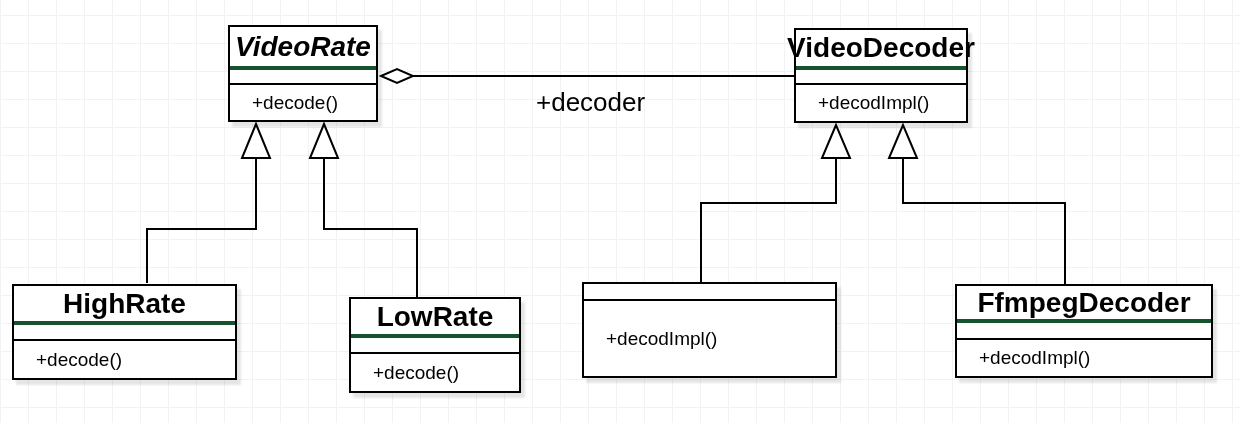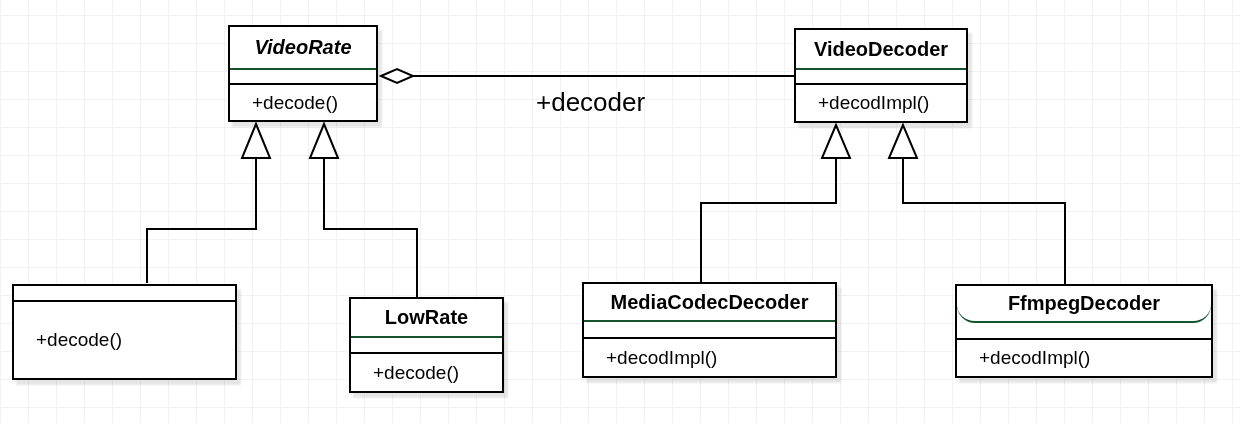--- a/index.html
+++ b/index.html
@@ -22,22 +22,22 @@
     box-sizing:border-box;
     background:#ffffff;
     border:2px solid #000;
     display:flex;
     flex-direction:column;
     box-shadow:4px 5px 2px rgba(0,0,0,0.10);
   }
   .sec{box-sizing:border-box;}
   .sec.title{
     display:flex;align-items:center;justify-content:center;
-    font-weight:bold;font-size:20px;
-    border-bottom:2px solid #14532d;
+    font-weight:bold;font-size:28px;
+    border-bottom:4px solid #14532d;
   }
   .sec.title.italic{font-style:italic;}
   .sec.attrs{border-bottom:2px solid #000;}
   .sec.methods{
     flex:1;display:flex;align-items:center;
     padding-left:22px;font-size:19px;
   }
   .edge-label{
     position:absolute;
     font-size:26px;
@@ -75,35 +75,35 @@
     <div class="sec methods">+decode()</div>
   </div>
 
   <div class="uml-class" style="left:794px;top:28px;width:174px;height:95px;">
     <div class="sec title" style="height:40px;">VideoDecoder</div>
     <div class="sec attrs" style="height:15px;"></div>
     <div class="sec methods">+decodImpl()</div>
   </div>
 
   <div class="uml-class" style="left:12px;top:284px;width:225px;height:96px;">
+    <div class="sec title" style="height:39px;">HighRate</div>
     <div class="sec attrs" style="height:16px;"></div>
     <div class="sec methods">+decode()</div>
   </div>
 
-  <div class="uml-class" style="left:349px;top:297px;width:155px;height:96px;">
+  <div class="uml-class" style="left:349px;top:297px;width:172px;height:96px;">
     <div class="sec title" style="height:39px;">LowRate</div>
     <div class="sec attrs" style="height:16px;"></div>
     <div class="sec methods">+decode()</div>
   </div>
 
   <div class="uml-class" style="left:582px;top:282px;width:255px;height:96px;">
-    <div class="sec title" style="height:38px;">MediaCodecDecoder</div>
     <div class="sec attrs" style="height:17px;"></div>
     <div class="sec methods">+decodImpl()</div>
   </div>
 
   <div class="uml-class" style="left:955px;top:284px;width:258px;height:94px;">
-    <div class="sec title" style="height:37px;border-radius:18px;">FfmpegDecoder</div>
+    <div class="sec title" style="height:37px;">FfmpegDecoder</div>
     <div class="sec attrs" style="height:17px;"></div>
     <div class="sec methods">+decodImpl()</div>
   </div>
 
 </div>
 
 </body></html>

